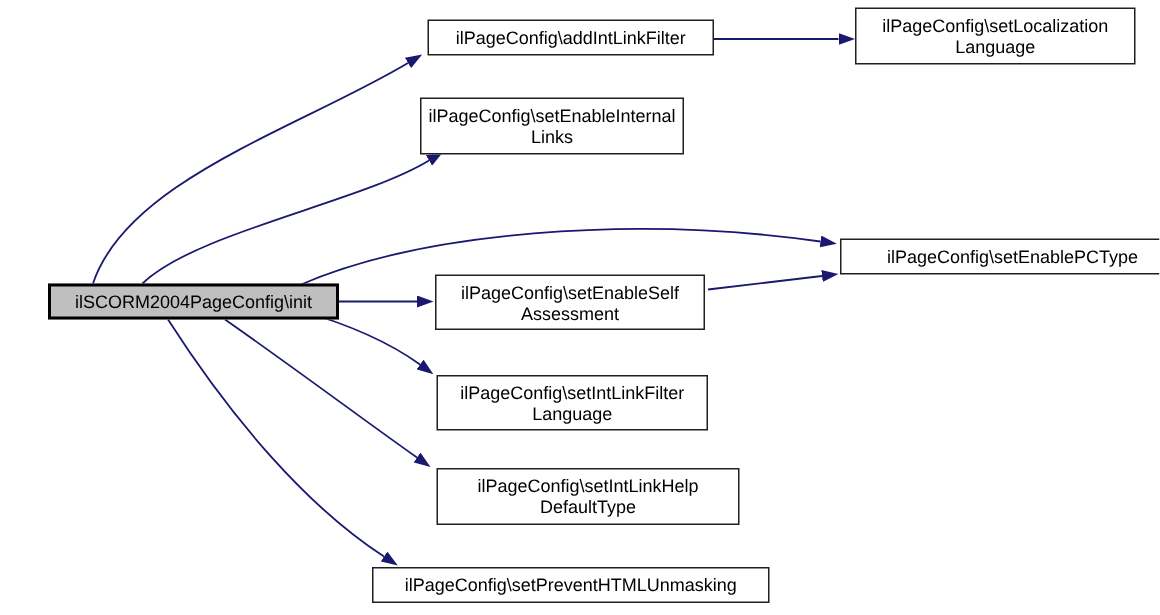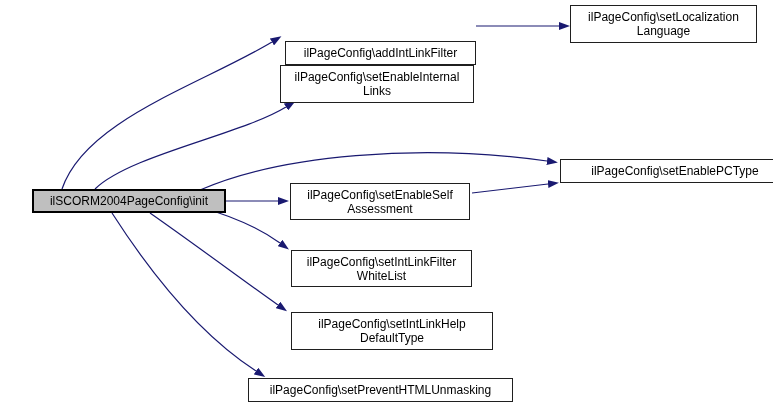--- a/index.html
+++ b/index.html
@@ -37,22 +37,22 @@
     z-index: 2;
     cursor: pointer;
   }
   .node-current {
     background: #bfbfbf;
     border: 2px solid #000000;
     cursor: default;
   }
   
   #n-init        { left: 6px;   top: 189px; width: 194px; height: 24px; margin-left: 26px; }
-  #n-addfilter   { left: 285px; top: 13px;  width: 191px; height: 24px; margin-top: 28px; }
-  #n-intlinks    { left: 280px; top: 65px;  width: 194px; height: 38px; }
+  #n-addfilter   { left: 285px; top: 13px;  width: 191px; height: 24px; }
+  #n-intlinks    { left: 280px; top: 65px;  width: 176px; height: 38px; }
   #n-selfassess  { left: 290px; top: 183px; width: 180px; height: 37px; }
   #n-whitelist   { left: 291px; top: 250px; width: 181px; height: 37px; }
   #n-helptype    { left: 291px; top: 312px; width: 202px; height: 38px; }
   #n-unmask      { left: 248px; top: 378px; width: 265px; height: 24px; }
   #n-localize    { left: 570px; top: 5px;   width: 187px; height: 38px; }
   #n-pctype      { left: 560px; top: 159px; width: 230px; height: 24px; }
 </style>
 </head>
 <body>
 
@@ -81,21 +81,21 @@
 
   <div id="n-addfilter" class="node">ilPageConfig\addIntLinkFilter</div>
 
   <div id="n-intlinks" class="node">ilPageConfig\setEnableInternal
 Links</div>
 
   <div id="n-selfassess" class="node">ilPageConfig\setEnableSelf
 Assessment</div>
 
   <div id="n-whitelist" class="node">ilPageConfig\setIntLinkFilter
-WhiteList</div>
+Language</div>
 
   <div id="n-helptype" class="node">ilPageConfig\setIntLinkHelp
 DefaultType</div>
 
   <div id="n-unmask" class="node">ilPageConfig\setPreventHTMLUnmasking</div>
 
   <div id="n-localize" class="node">ilPageConfig\setLocalization
 Language</div>
 
   <div id="n-pctype" class="node">ilPageConfig\setEnablePCType</div>

